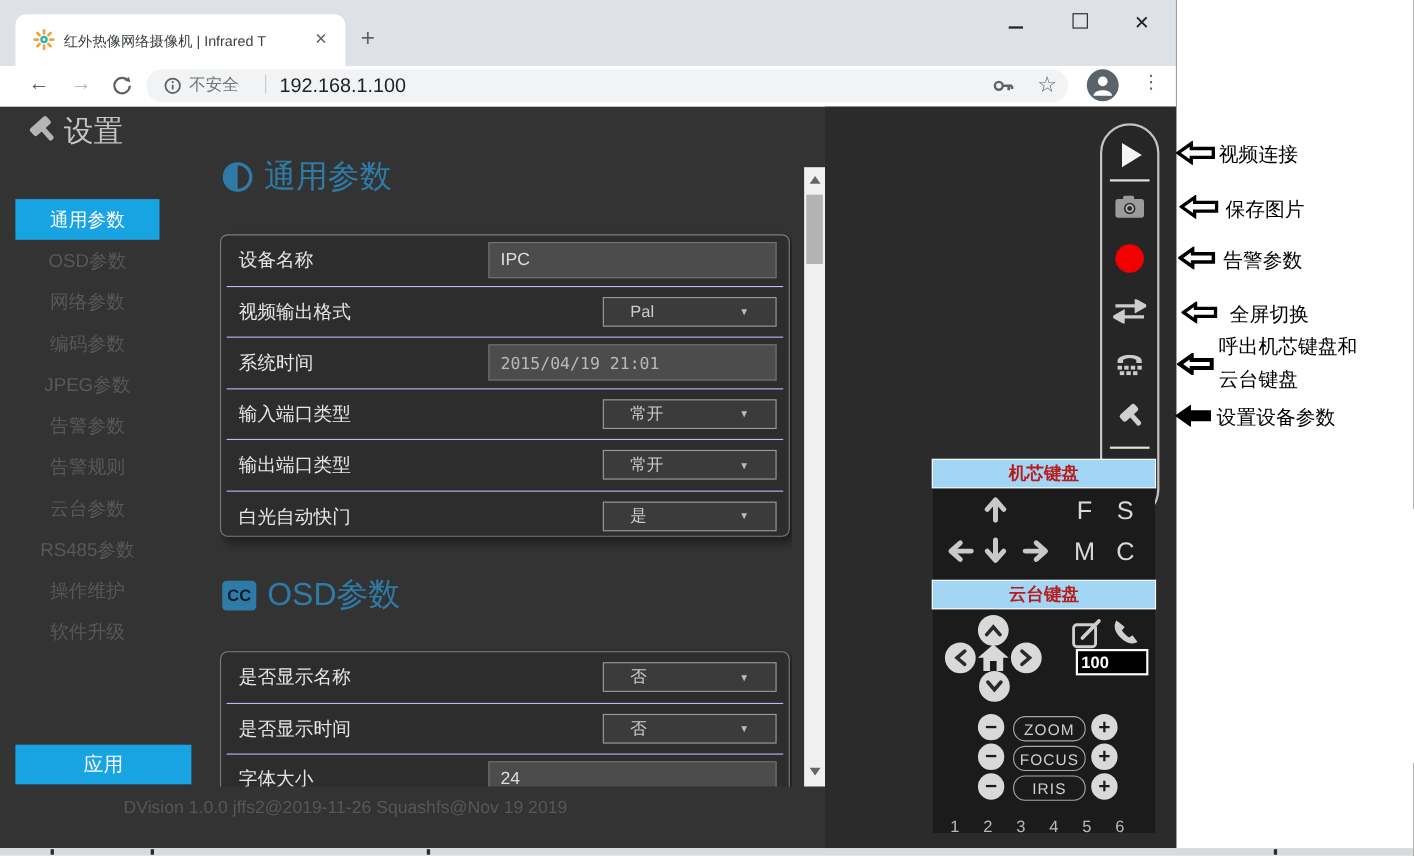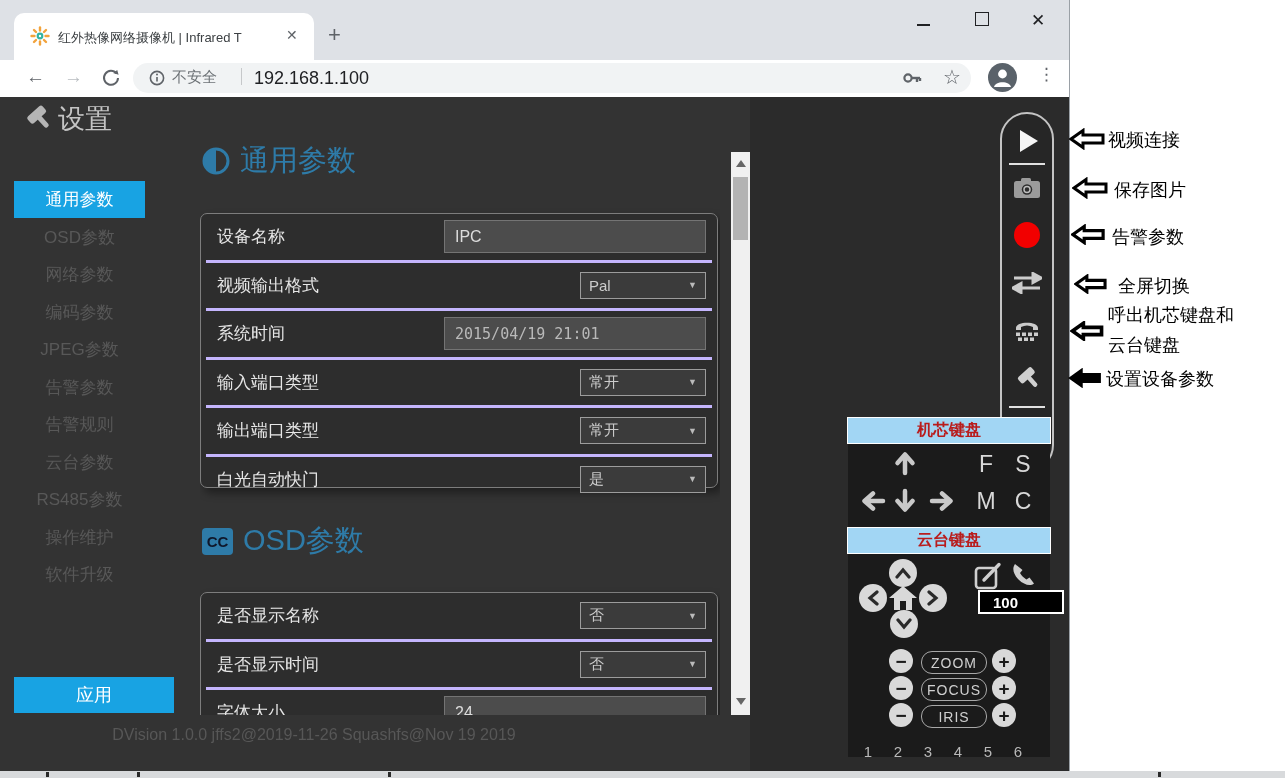--- a/index.html
+++ b/index.html
@@ -33,28 +33,28 @@
   .apply-btn{left:14px;top:677px;width:160px;height:36px;background:#18a3e3;color:#ffffff;
              font-size:18px;display:flex;align-items:center;justify-content:center;cursor:pointer;}
   .footer{left:14px;top:726px;width:600px;text-align:center;font-size:16px;color:#575757;}
   .form-col{left:200px;top:97px;width:520px;height:618px;overflow:hidden;}
   .sec-head{position:absolute;left:2px;display:flex;align-items:center;gap:10px;color:#2e7ba8;font-size:29px;}
   .cc-badge{width:31px;height:27px;background:#2e7ba8;border-radius:4px;color:#0f172a;font-weight:bold;
             font-size:15px;display:flex;align-items:center;justify-content:center;}
   .card{position:absolute;left:0;width:516px;background:#2d2d2d;border:1px solid #7d7d7d;border-radius:7px;
         box-shadow:4px 5px 8px rgba(0,0,0,.4);}
   .form-row{height:45.5px;display:flex;align-items:center;justify-content:space-between;
-            margin:0 5px;border-bottom:3px solid #c4b5fd;}
+            margin:0 5px;border-bottom:1px solid #c4b5fd;}
   .form-row.last{border-bottom:none;}
   .form-row .lbl{padding-left:11px;font-size:17px;color:#e6e6e6;}
   .txt-input{width:240px;height:31px;background:#4c4c4c;border:1px solid #747474;color:#dddddd;
              font-size:16px;padding:0 10px;margin-right:6px;font-family:"Liberation Sans",sans-serif;}
   .txt-input.mono{font-family:"DejaVu Sans Mono",monospace;color:#b9b9b9;font-size:15px;}
   .sel{width:108px;height:25px;background:#3b3b3b;border:1px solid #9c9c9c;color:#cccccc;font-size:15px;
-       display:flex;align-items:center;justify-content:space-between;padding:0 8px;margin-right:6px;cursor:pointer;}
+       display:flex;align-items:center;justify-content:space-between;padding:0 24px;margin-right:6px;cursor:pointer;}
   .sel .caret{font-size:9px;color:#bbbbbb;}
   
   .sbar{left:731px;top:152px;width:19px;height:563px;background:#f0f0f0;}
   .sb-up{position:absolute;left:5px;top:8px;width:0;height:0;border-left:5px solid transparent;
          border-right:5px solid transparent;border-bottom:7px solid #666;}
   .sb-thumb{position:absolute;left:2px;top:25px;width:15px;height:63px;background:#b3b3b3;}
   .sb-dn{position:absolute;left:5px;bottom:10px;width:0;height:0;border-left:5px solid transparent;
          border-right:5px solid transparent;border-top:7px solid #666;}
   
   .pill{left:1000px;top:112px;width:50px;height:356px;border:2px solid #c4c4c4;border-radius:27px;
@@ -67,21 +67,21 @@
   .kb{left:848px;top:418px;width:202px;height:339px;background:#1b1b1b;z-index:4;}
   .kb-hdr{position:absolute;left:0;width:202px;height:25px;background:#a2d6f4;box-shadow:0 0 0 1px #ffffff;
           color:#b91c1c;font-weight:bold;font-size:16px;display:flex;align-items:center;justify-content:center;z-index:6;}
   .kb-key{position:absolute;width:22px;height:26px;color:#d8d8d8;font-size:23px;text-align:center;cursor:pointer;}
   .circ{position:absolute;width:28px;height:28px;border-radius:50%;background:#d9d9d9;display:flex;
         align-items:center;justify-content:center;cursor:pointer;}
   .circ.sm{width:24px;height:24px;color:#1b1b1b;font-size:19px;font-weight:bold;line-height:1;}
   .lens-pill{position:absolute;width:64px;height:21px;border:1px solid #a8a8a8;border-radius:11px;color:#d0d0d0;
              font-size:14px;display:flex;align-items:center;justify-content:center;letter-spacing:1px;cursor:pointer;}
   .ptz-input{position:absolute;left:130px;top:172px;width:56px;height:20px;background:#000;border:2px solid #fff;
-             color:#fff;font-size:15px;font-weight:bold;padding:0 13px;font-family:"Liberation Sans",sans-serif;}
+             color:#fff;font-size:15px;font-weight:bold;padding:0 3px;font-family:"Liberation Sans",sans-serif;}
   .preset{position:absolute;top:325px;width:14px;text-align:center;color:#b9b9b9;font-size:15px;cursor:pointer;}
   
   .anno{font-size:18px;color:#000;white-space:nowrap;}
   .strip{left:0;top:771px;width:1285px;height:7px;background:#d8dadc;}
   .tick{position:absolute;top:1px;width:3px;height:5px;background:#2a2a2a;}
 </style>
 </head>
 <body>
 
 <div id="stage">

